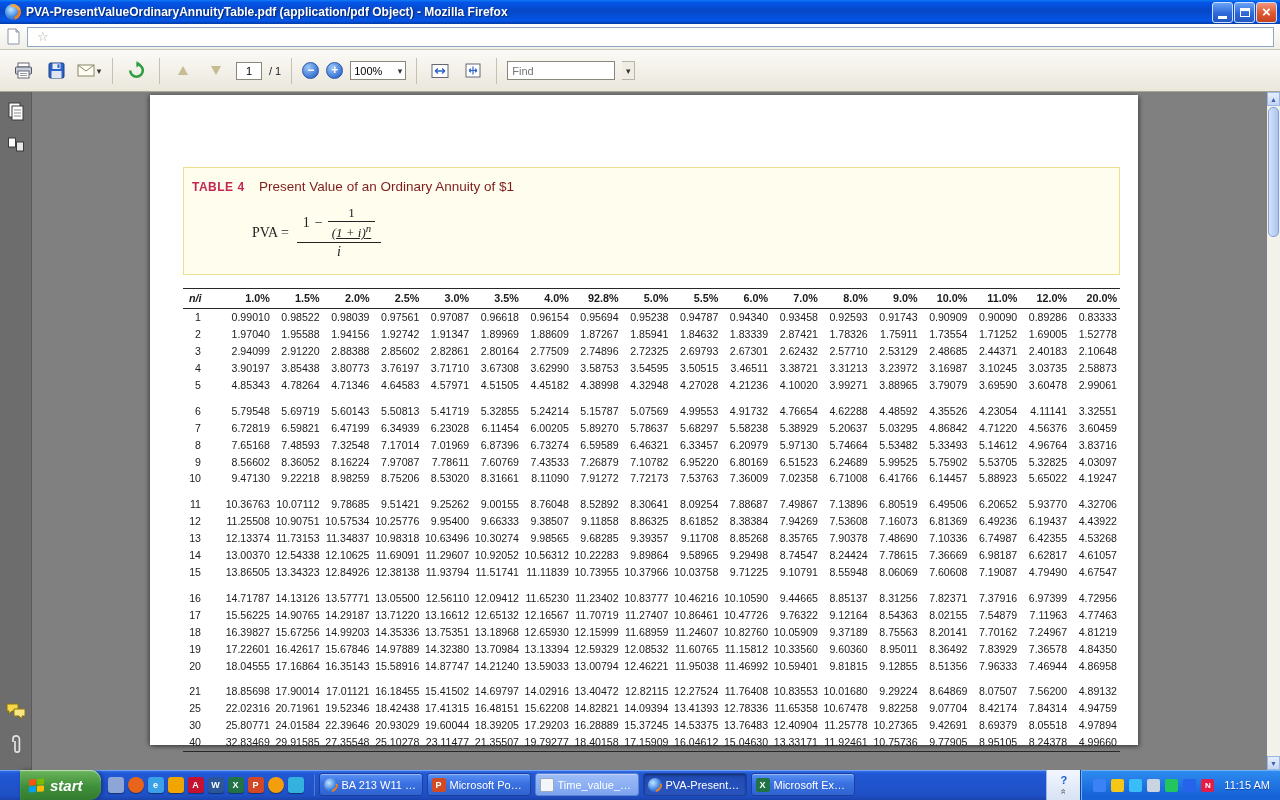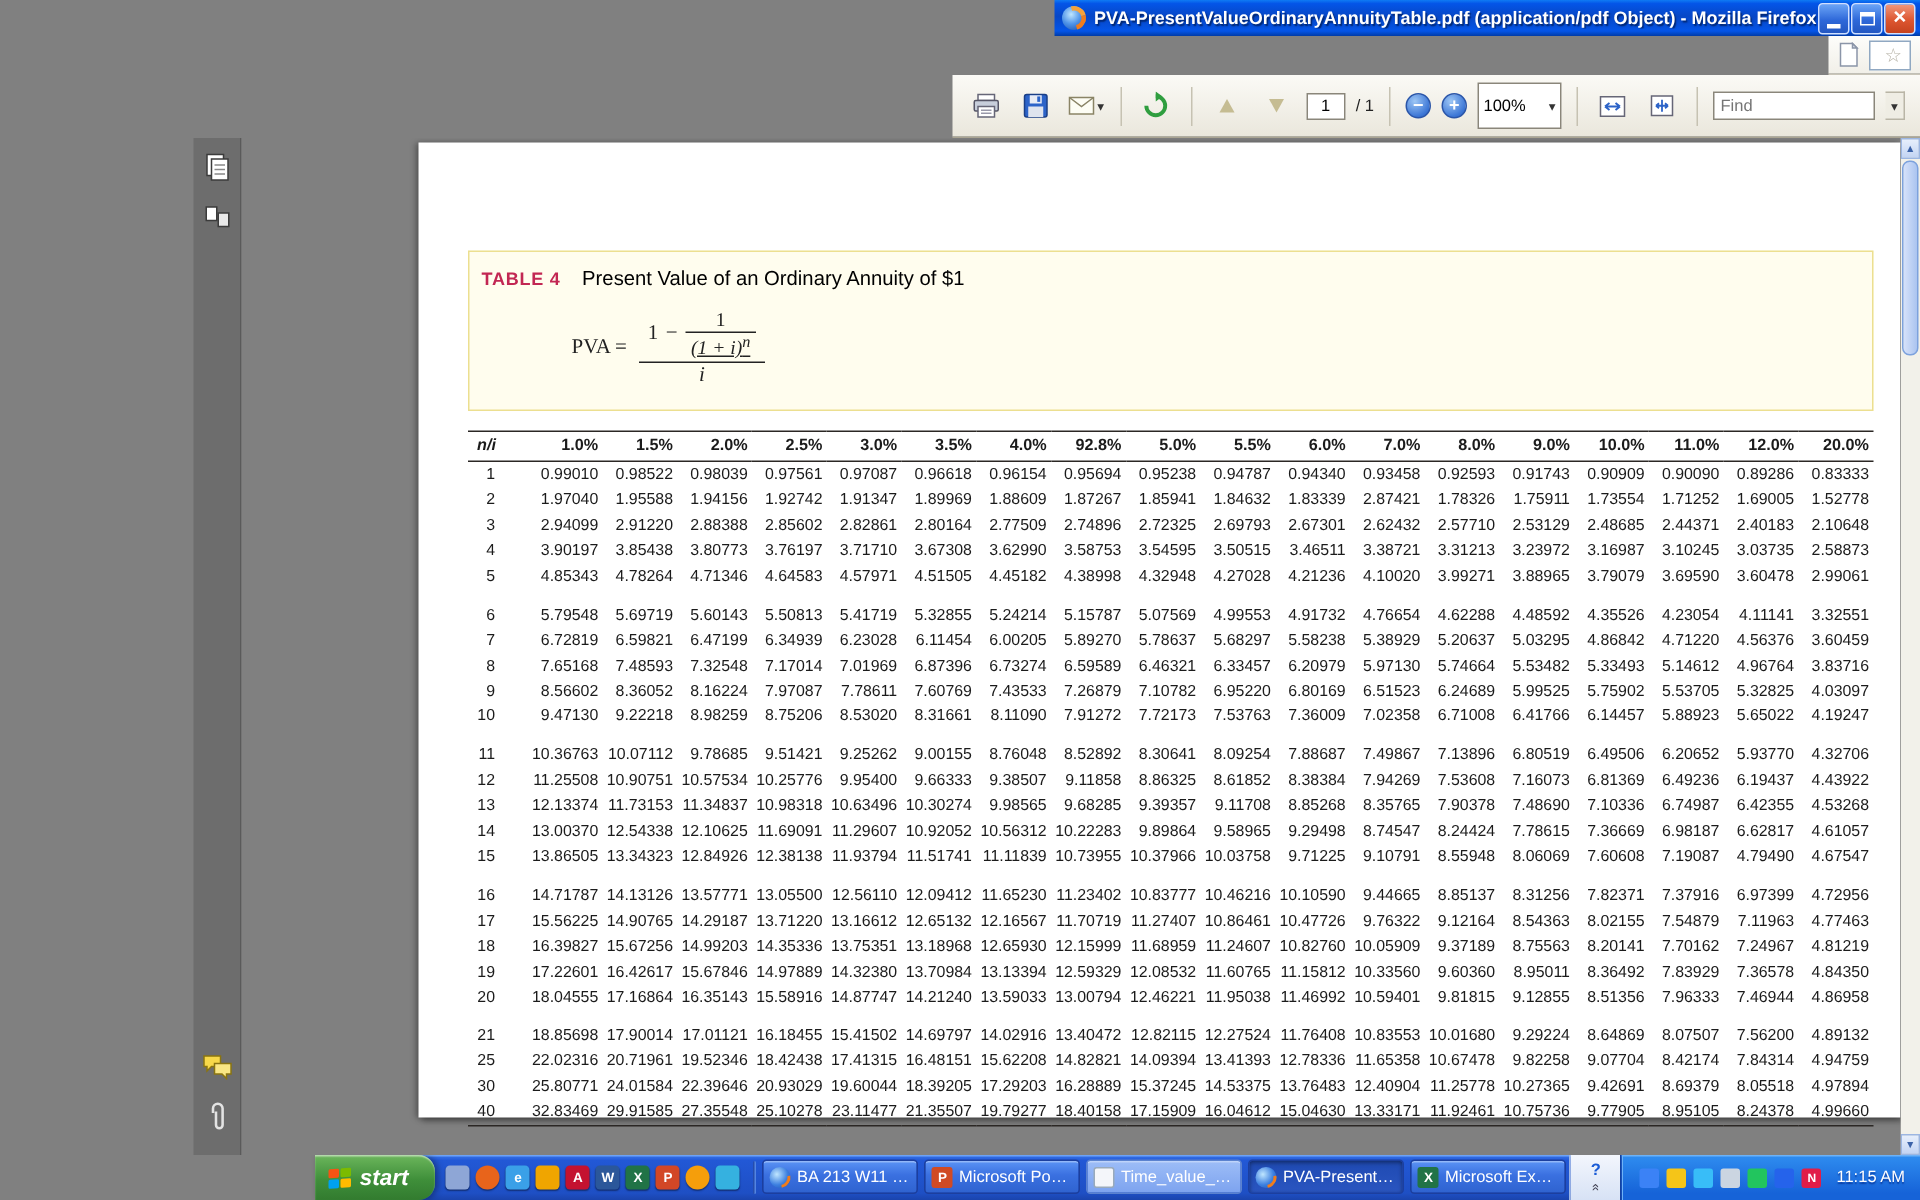--- a/index.html
+++ b/index.html
@@ -1,18 +1,18 @@
 <!DOCTYPE html>
 <html><head>
 <meta charset="utf-8">
 <style>
   * { margin:0; padding:0; box-sizing:border-box; }
   html,body { width:1280px; height:800px; overflow:hidden; }
   body { font-family:"Liberation Sans", sans-serif; }
-  .screen { width:1280px; height:800px; display:flex; flex-direction:column; background:#808080;align-items:flex-end; }
+  .screen { width:1280px; height:800px; display:flex; flex-direction:column; background:#808080; }
 
   
   .titlebar { height:24px; flex:0 0 24px; display:flex; align-items:center; padding:0 3px 0 5px;
     background:linear-gradient(to bottom,#0f7bf4 0%,#0455e8 10%,#0747c6 45%,#0455e8 86%,#013ba6 100%); }
   .ff-icon { width:16px; height:16px; border-radius:50%; flex:0 0 16px; position:relative;
     background:radial-gradient(circle at 38% 35%, #bfe6ff 0%, #4e93e8 45%, #1b4fae 90%); }
   .ff-icon::after { content:""; position:absolute; inset:0; border-radius:50%;
     border:3px solid transparent; border-right-color:#f07c1c; border-top-color:#f6a23a; transform:rotate(30deg); }
   .title-text { flex:1; color:#fff; font-weight:bold; font-size:12px; margin-left:5px;
     text-shadow:1px 1px 1px #00256e; white-space:nowrap; overflow:hidden; }
@@ -42,42 +42,42 @@
   .sep { width:1px; height:26px; background:#c6c2b2; margin:0 3px; }
   .tri-up { width:0; height:0; border-left:5px solid transparent; border-right:5px solid transparent;
     border-bottom:9px solid #c5bc92; }
   .tri-down { width:0; height:0; border-left:5px solid transparent; border-right:5px solid transparent;
     border-top:9px solid #c5bc92; }
   .page-input { width:26px; height:18px; border:1px solid #8a867a; text-align:center; font-size:11px; }
   .page-total { font-size:11px; color:#222; }
   .zoombtn { width:17px; height:17px; border-radius:50%; border:1px solid #2a55a8; color:#fff;
     font-weight:bold; font-size:12px; line-height:15px; text-align:center;
     background:radial-gradient(circle at 35% 30%, #9ec7f5, #3d77d6 70%, #2a5cb8); }
-  .zoom-select { width:56px; height:31px; border:1px solid #8a867a; background:#fff; font-size:11px;
+  .zoom-select { width:56px; height:19px; border:1px solid #8a867a; background:#fff; font-size:11px;
     display:flex; align-items:center; padding:0 3px; gap:3px; }
   .zoom-select .zv { flex:1; }
   .caret { font-size:9px; color:#333; }
   .find-box { width:108px; height:19px; border:1px solid #8a867a; font-size:11px; padding:0 4px; }
   .find-caret { width:13px; height:19px; border:1px solid #b9b5a6; border-left:none; background:#efede4;
     display:flex; align-items:center; justify-content:center; }
 
   
   .content { flex:1; display:flex; min-height:0; }
   .sidebar { flex:0 0 32px; background:#6d6d6d; border-right:1px solid #5a5a5a;
     display:flex; flex-direction:column; align-items:center; padding:10px 0 14px 0; gap:14px; }
   .sidebar .spacer { margin-top:auto; }
   .viewer { flex:1; background:#808080; overflow:hidden; position:relative; }
 
   .pdf-page { width:988px; height:650px; margin-left:118px; margin-top:3px; background:#fff;
     box-shadow:-2px 0 4px rgba(0,0,0,.35), 2px 2px 4px rgba(0,0,0,.35);
     padding:72px 18px 0 33px; }
 
   .header-box { background:#fffdee; border:1px solid #ecdf90; padding:9px 14px 12px 8px; margin-bottom:13px; }
   .table-label { color:#c22753; font-weight:bold; font-size:12px; letter-spacing:.5px; margin-right:10px; }
-  .table-title { color:#000000; font-size:13.5px; }
+  .table-title { color:#7f1d1d; font-size:13.5px; }
 
   .formula { font-family:"Liberation Serif", serif; font-size:14px; color:#222;
     margin:10px 0 2px 60px; display:flex; align-items:center; gap:8px; }
   .frac { display:inline-flex; flex-direction:column; align-items:center; vertical-align:middle; }
   .frac .den { border-top:1px solid #222; width:100%; text-align:center; padding:1px 6px 0 6px; }
   .frac .num { padding:0 6px 1px 6px; display:flex; align-items:center; gap:5px; }
   .frac.inner { font-size:13px; }
   .frac.inner .num { padding:0 4px; }
   .frac.inner .den { padding:0 4px; font-style:italic;text-decoration:underline; }
   .ivar { font-style:italic; }
@@ -98,21 +98,21 @@
     background:linear-gradient(90deg,#d7e2f9,#abc4f0); }
   .sb-arrow.bottom { margin-top:auto; }
 
   
   .statusbar { height:17px; flex:0 0 17px; background:#ece9d8; border-top:1px solid #9d9a90;
     font-size:11px; color:#222; display:flex; align-items:center; padding-left:6px; }
 
   
   .taskbar { height:30px; flex:0 0 30px; display:flex; align-items:stretch;
     background:linear-gradient(#3a77eb,#2258d6 12%,#1e4fc4 85%,#1a44ad);
-    box-shadow:inset 0 1px 0 #6ea2f5; }
+    box-shadow:inset 0 1px 0 #6ea2f5;padding-left:20px; }
   .startbtn { flex:0 0 auto; display:flex; align-items:center; gap:6px; padding:0 18px 0 9px;
     border-radius:0 11px 11px 0; color:#fff; font-weight:bold; font-style:italic; font-size:15px;
     background:linear-gradient(#6cb65c,#3f8f3a 55%,#327b2f);
     box-shadow:inset 0 1px 1px rgba(255,255,255,.55), 2px 0 4px rgba(0,0,0,.35); }
   .winflag { display:grid; grid-template-columns:7px 7px; grid-template-rows:6px 6px; gap:1px; transform:skewY(-5deg); }
   .winflag i { border-radius:1px; }
   .winflag i:nth-child(1){background:#f65314;} .winflag i:nth-child(2){background:#7cbb00;}
   .winflag i:nth-child(3){background:#00a1f1;} .winflag i:nth-child(4){background:#ffbb00;}
   .quicklaunch { display:flex; align-items:center; gap:4px; padding:0 7px; }
   .ql-icon { width:16px; height:16px; border-radius:3px; color:#fff; font-size:9px; font-weight:bold;

